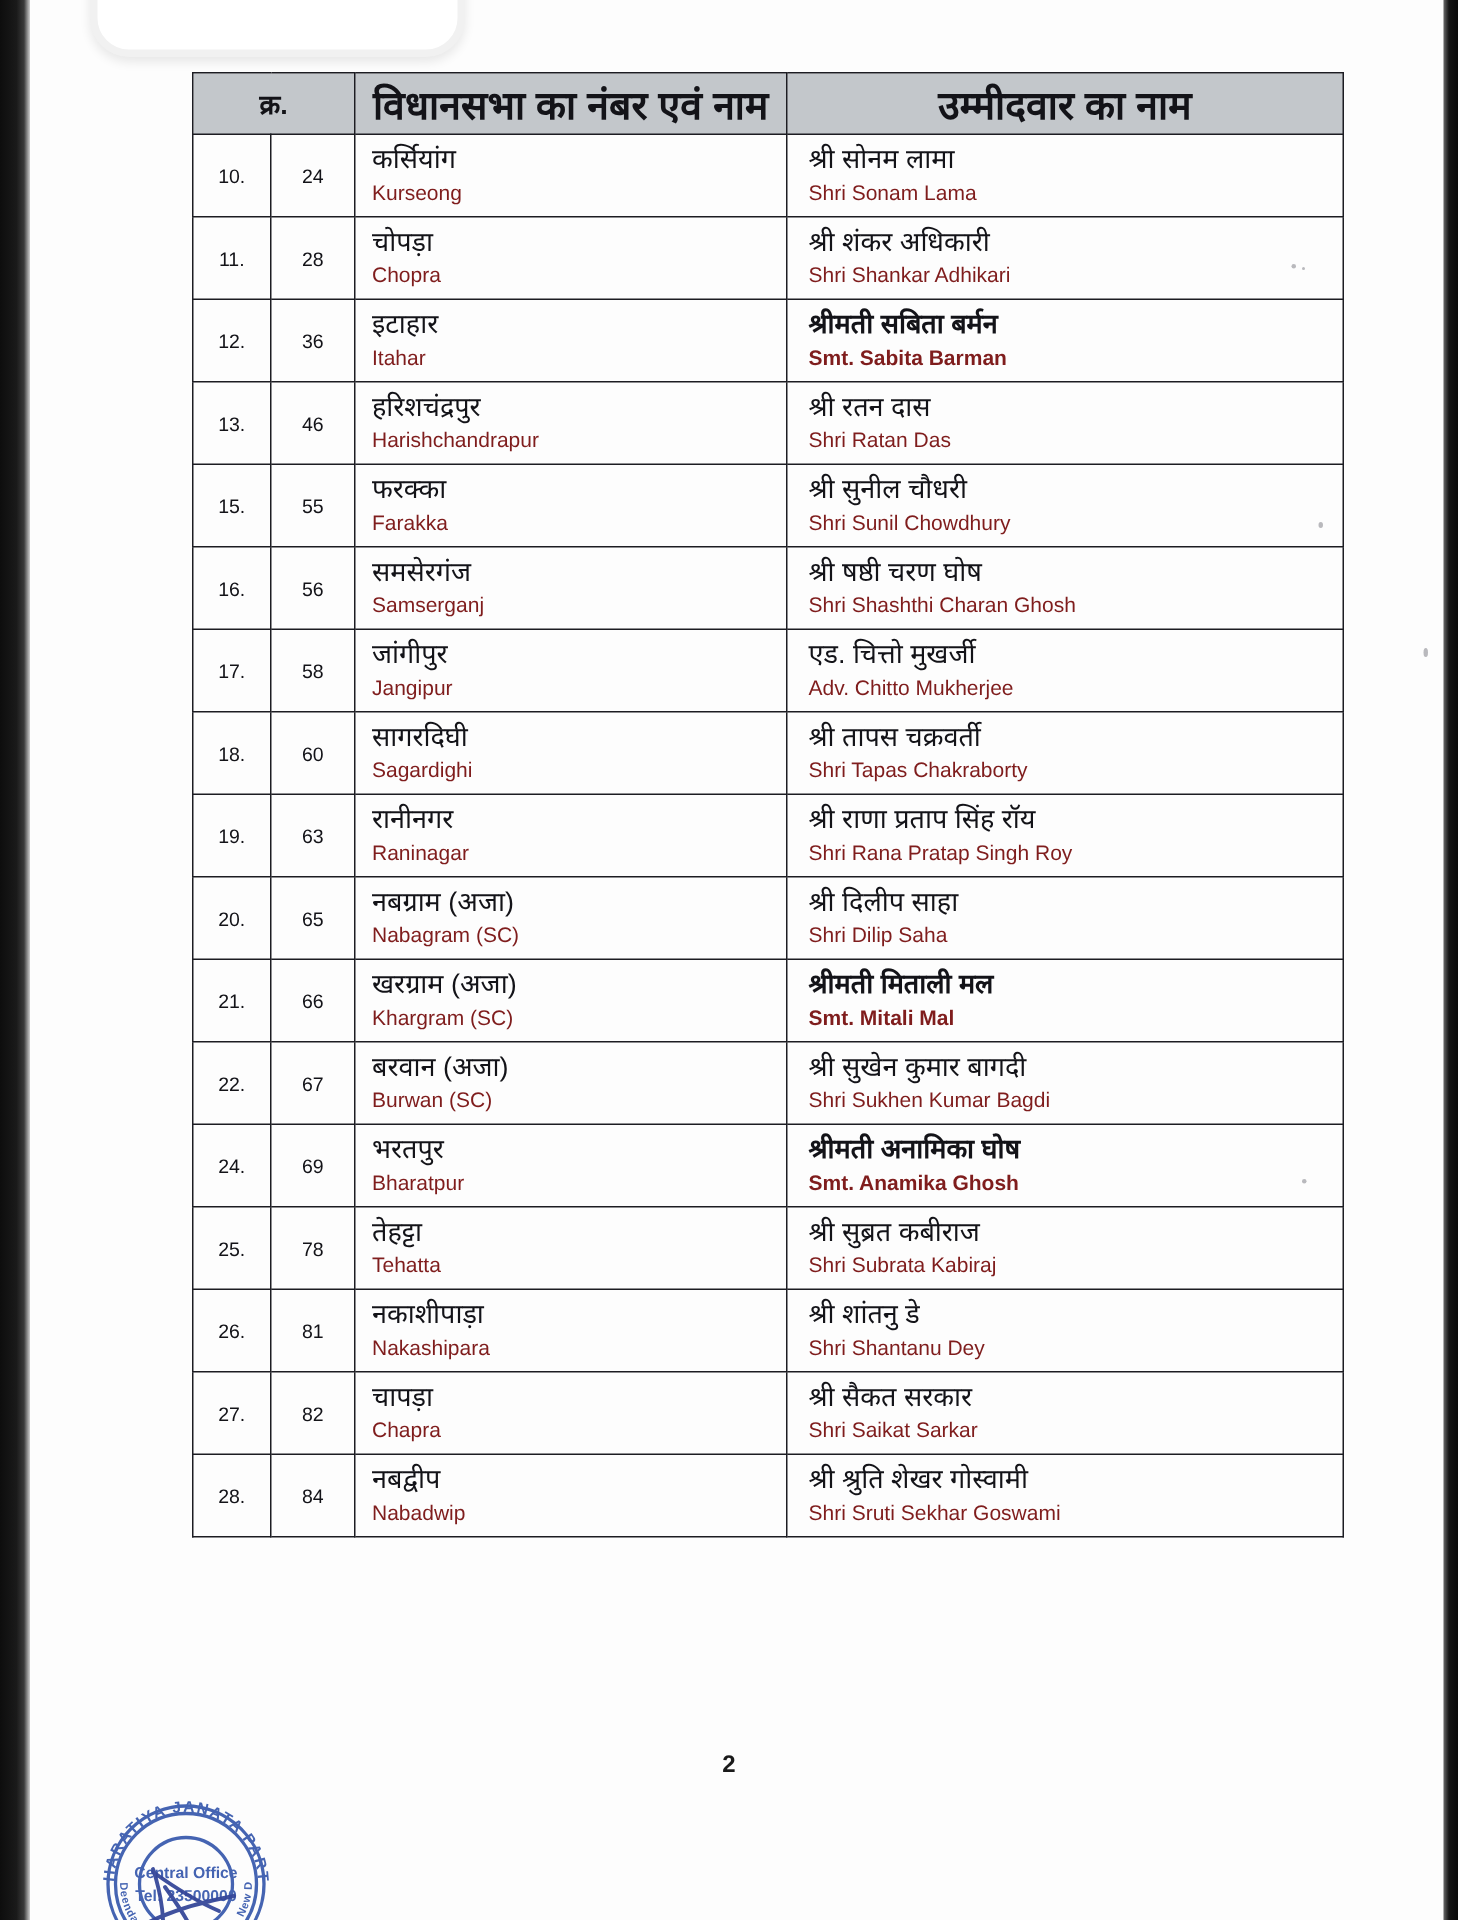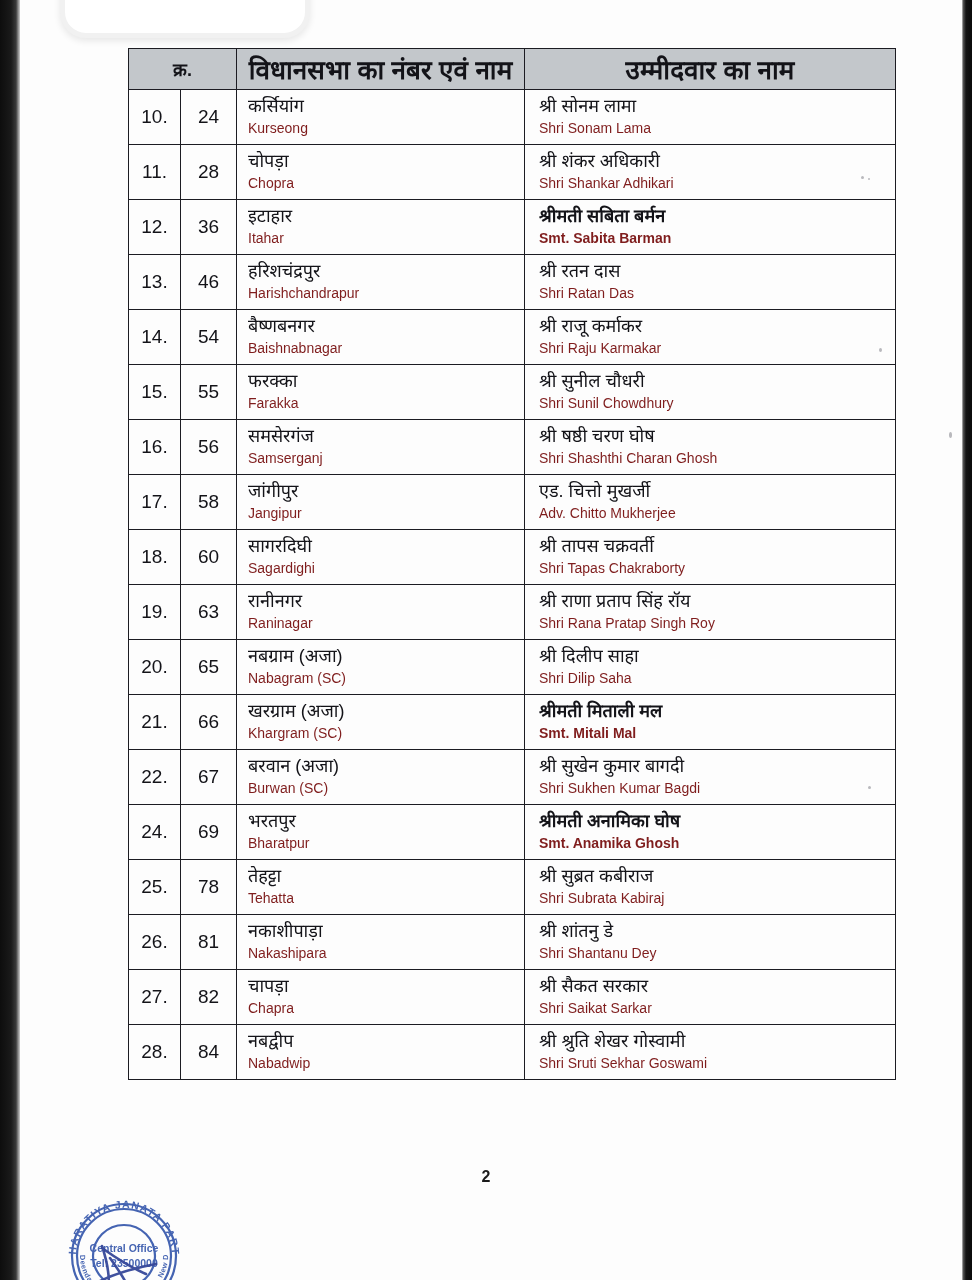--- a/index.html
+++ b/index.html
@@ -74,21 +74,21 @@
     font-weight: 700;
     color: #131318;
     letter-spacing: 0.1px;
   }
   th.h-sl { font-size: 18px; }
 
   tbody tr { height: 55px; }
 
   td.c-sl, td.c-acno {
     text-align: center;
-    font-size: 19px;
+    font-size: 13px;
     color: #131318;
     font-weight: 400;
   }
   td.c-ac, td.c-cand {
     padding: 4px 0 5px 11px;
     line-height: 1.32;
   }
   .line-hi {
     font-size: 18px;
     color: #131318;
@@ -196,32 +196,20 @@
       <tr>
         <td class="c-sl">13.</td>
         <td class="c-acno">46</td>
         <td class="c-ac">
           <div class="line-hi">हरिशचंद्रपुर</div>
           <div class="line-en">Harishchandrapur</div>
         </td>
         <td class="c-cand">
           <div class="line-hi">श्री रतन दास</div>
           <div class="line-en">Shri Ratan Das</div>
-        </td>
-      </tr>
-      <tr>
-        <td class="c-sl">14.</td>
-        <td class="c-acno">54</td>
-        <td class="c-ac">
-          <div class="line-hi">बैष्णबनगर</div>
-          <div class="line-en">Baishnabnagar</div>
-        </td>
-        <td class="c-cand">
-          <div class="line-hi">श्री राजू कर्माकर</div>
-          <div class="line-en">Shri Raju Karmakar</div>
         </td>
       </tr>
       <tr>
         <td class="c-sl">15.</td>
         <td class="c-acno">55</td>
         <td class="c-ac">
           <div class="line-hi">फरक्का</div>
           <div class="line-en">Farakka</div>
         </td>
         <td class="c-cand">

